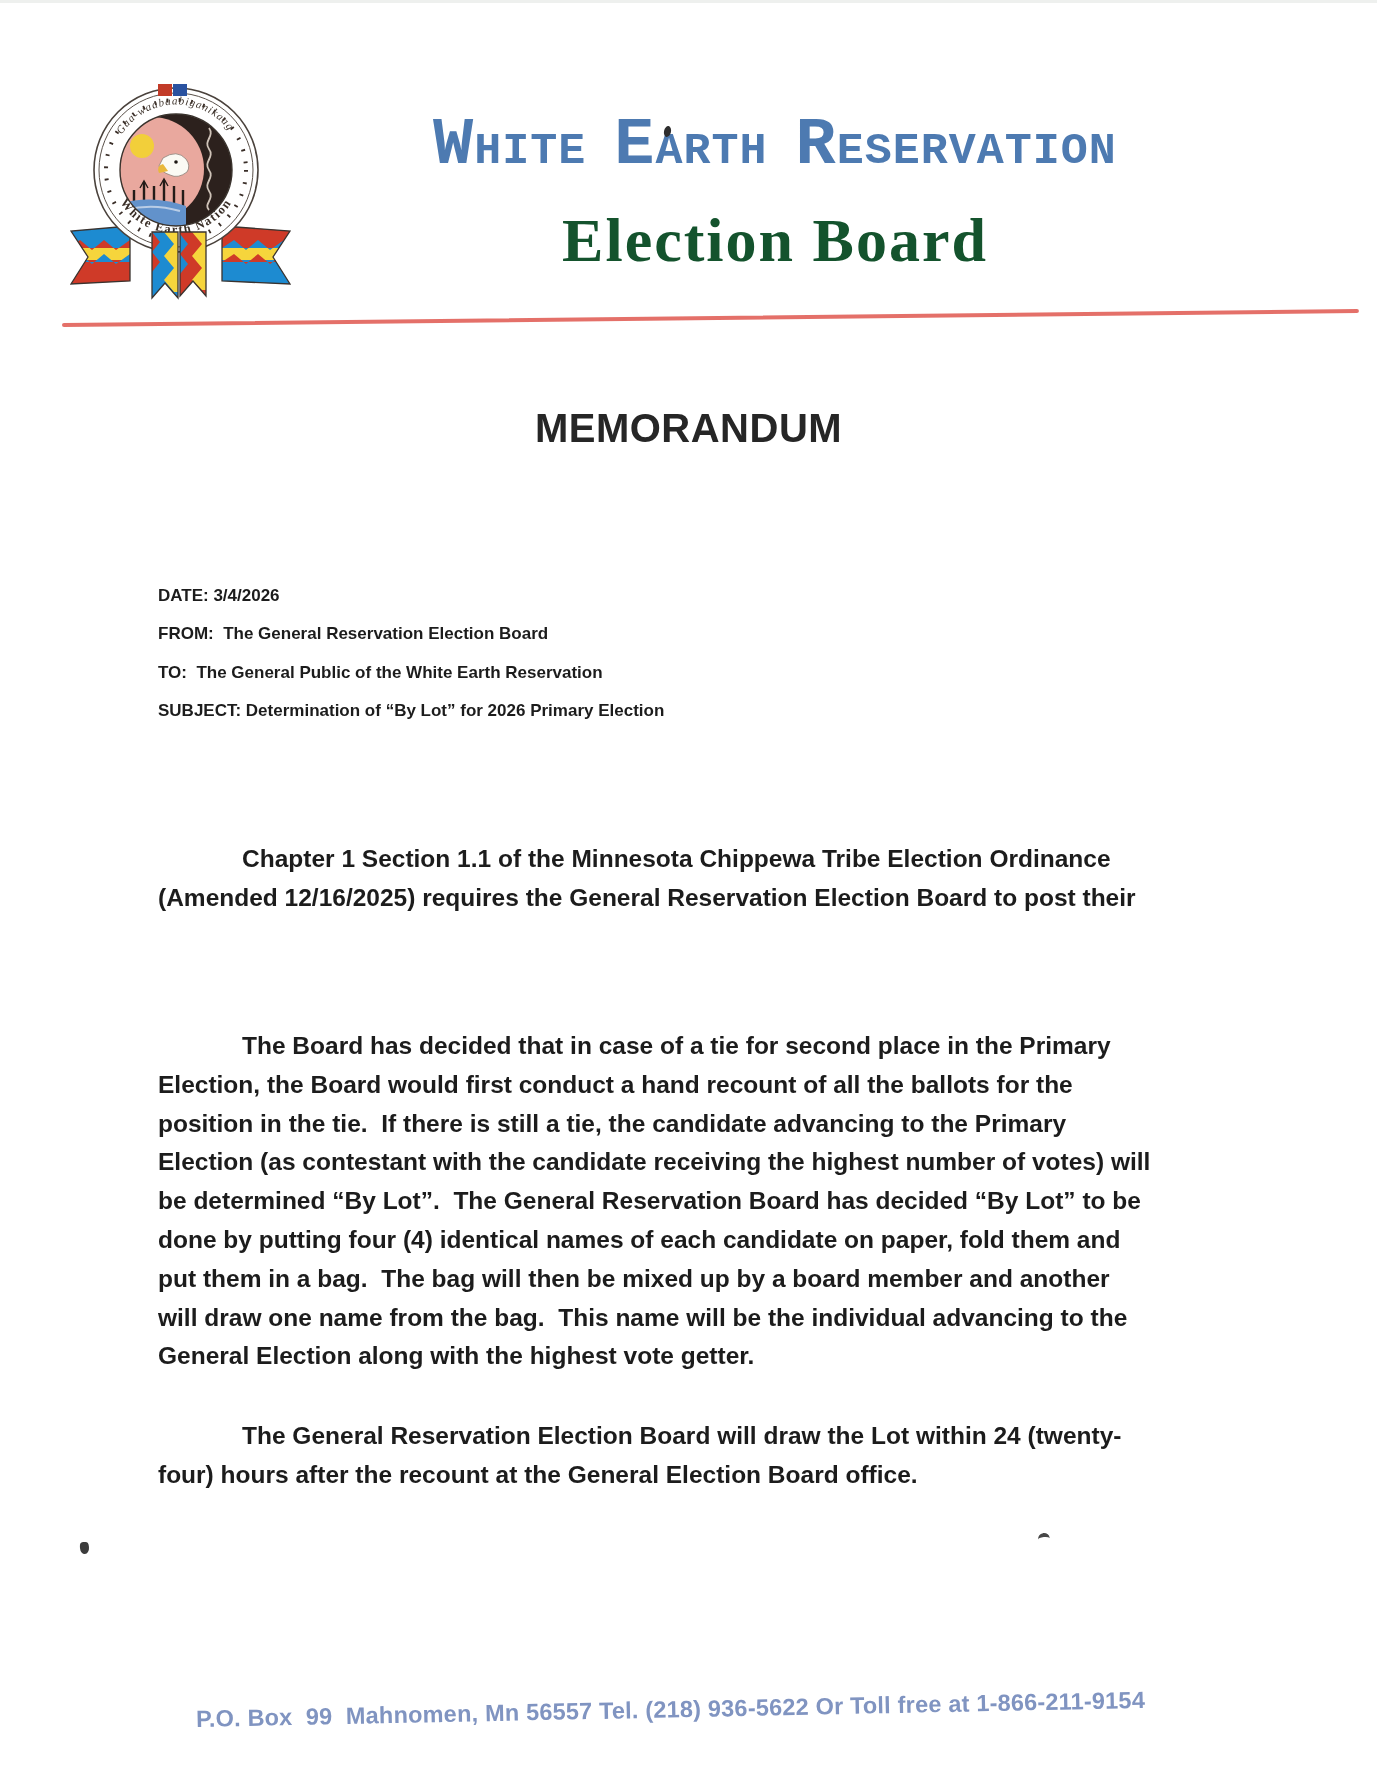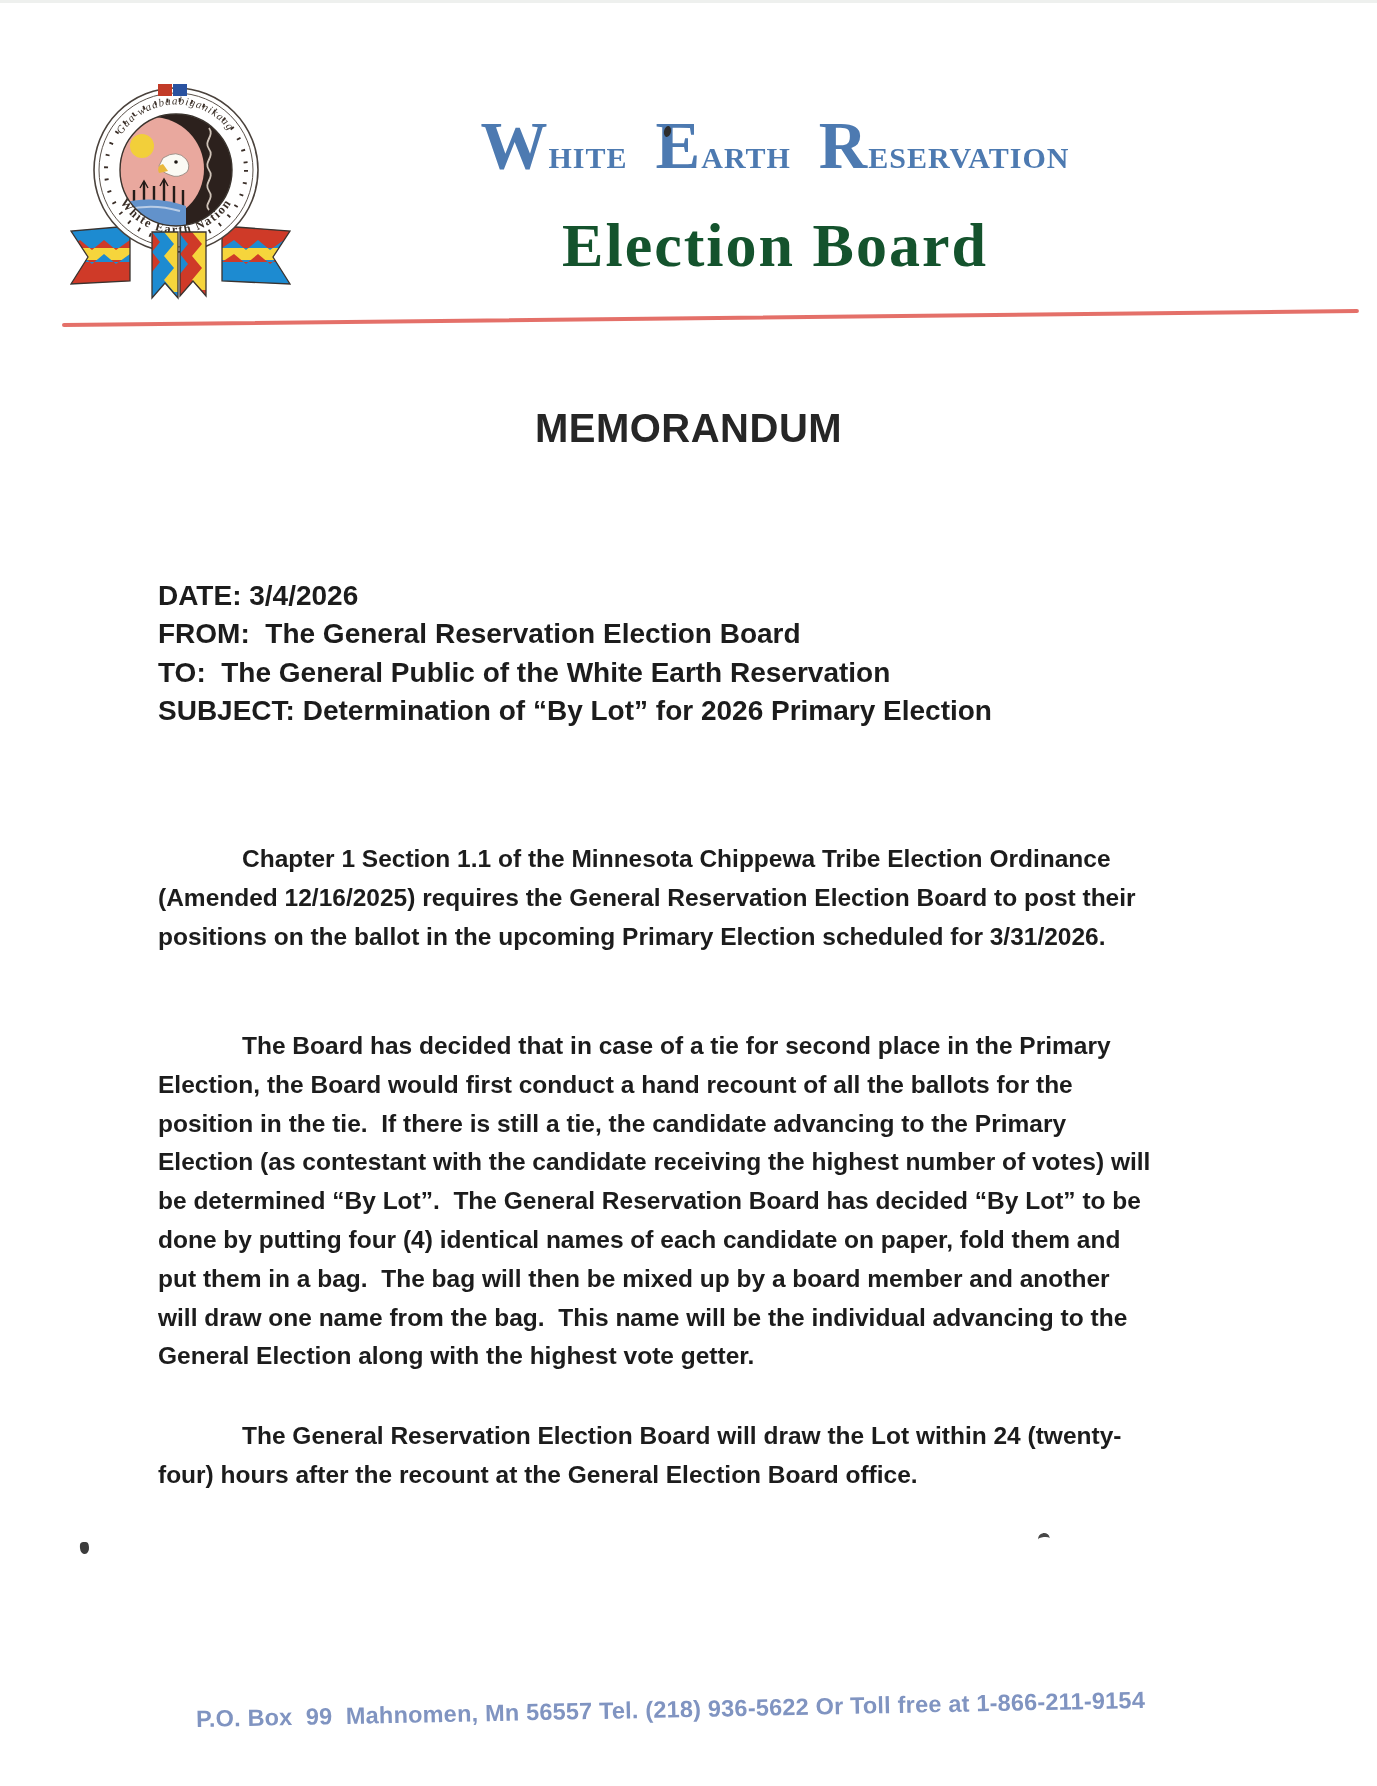--- a/index.html
+++ b/index.html
@@ -9,38 +9,38 @@
   }
   .scan-edge{position:absolute;top:0;left:0;width:100%;height:3px;background:#eef0ee;}
 
   
   .logo{position:absolute;left:68px;top:82px;width:226px;height:228px;}
   .titleblock{position:absolute;left:305px;top:108px;width:940px;text-align:center;}
   .title-line{
     font-family:"Liberation Serif",serif;font-weight:bold;line-height:74px;white-space:nowrap;
     letter-spacing:1px;
   }
-  .tw{display:inline-block;font-size:30px;}
+  .tw{display:inline-block;font-size:45px;font-family:Liberation Mono, monospace;}
   .tw::first-letter{font-size:67px;}
   .tw + .tw{margin-left:28px;}
   .subtitle{
     font-family:"Liberation Serif",serif;font-weight:bold;font-size:62px;letter-spacing:2px;
     margin-top:10px;white-space:nowrap;
   }
   .ink-dot{position:absolute;left:664px;top:126px;width:7px;height:11px;border-radius:50%;
     background:#2e2d2d;transform:rotate(12deg);}
   .red-rule{position:absolute;left:62px;top:323px;width:1297px;height:4px;
     transform:rotate(-0.62deg);transform-origin:left center;border-radius:2px;opacity:.92;}
 
   
   .memo-heading{
     position:absolute;left:0;top:406px;width:1377px;text-align:center;
     font-size:40px;font-weight:bold;letter-spacing:.5px;color:#262626;white-space:pre;
   }
-  .meta{position:absolute;left:158px;top:577px;line-height:38.4px;font-size:28px;
+  .meta{position:absolute;left:158px;top:577px;line-height:38.4px;font-size:17px;
     font-weight:bold;color:#1c1c1c;}
   .para{position:absolute;left:158px;width:1110px;line-height:38.8px;font-size:24.5px;
     font-weight:bold;color:#1c1c1c;}
   .p1{top:804px;} .p2{top:991px;} .p3{top:1381px;}
   .bline{white-space:pre;}
   .indent{padding-left:84px;margin-top:36px;}
 
   
   .mark-v{position:absolute;left:80px;top:1542px;width:9px;height:12px;background:#3c3c3c;
     border-radius:45% 45% 60% 60%;transform:rotate(-4deg);}
@@ -174,21 +174,20 @@
   <div class="meta">
     <div class="bline">DATE: 3/4/2026</div>
     <div class="bline">FROM:  The General Reservation Election Board</div>
     <div class="bline">TO:  The General Public of the White Earth Reservation</div>
     <div class="bline">SUBJECT: Determination of “By Lot” for 2026 Primary Election</div>
   </div>
 
   <div class="para p1">
     <div class="bline indent">Chapter 1 Section 1.1 of the Minnesota Chippewa Tribe Election Ordinance</div>
     <div class="bline">(Amended 12/16/2025) requires the General Reservation Election Board to post their</div>
-    <div class="bline">positions on the ballot in the upcoming Primary Election scheduled for 3/31/2026.</div>
   </div>
 
   <div class="para p2">
     <div class="bline indent">The Board has decided that in case of a tie for second place in the Primary</div>
     <div class="bline">Election, the Board would first conduct a hand recount of all the ballots for the</div>
     <div class="bline">position in the tie.  If there is still a tie, the candidate advancing to the Primary</div>
     <div class="bline">Election (as contestant with the candidate receiving the highest number of votes) will</div>
     <div class="bline">be determined “By Lot”.  The General Reservation Board has decided “By Lot” to be</div>
     <div class="bline">done by putting four (4) identical names of each candidate on paper, fold them and</div>
     <div class="bline">put them in a bag.  The bag will then be mixed up by a board member and another</div>

